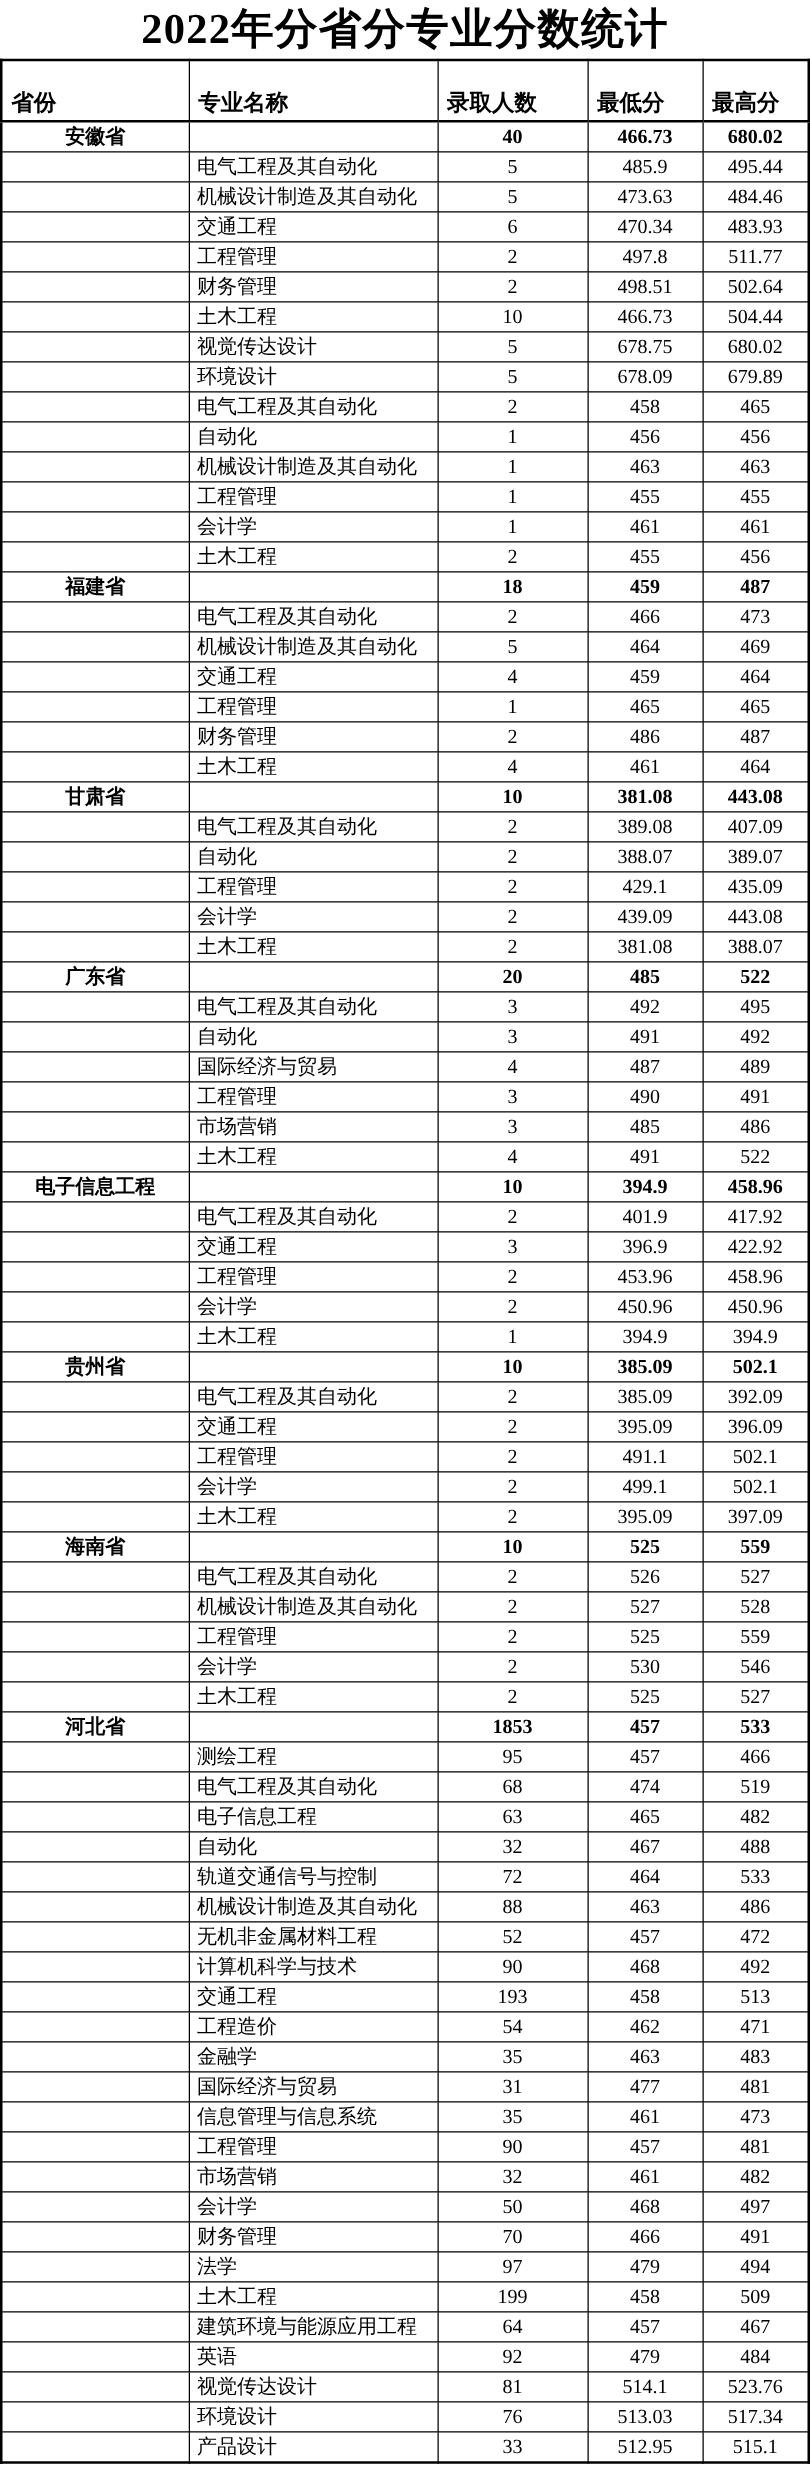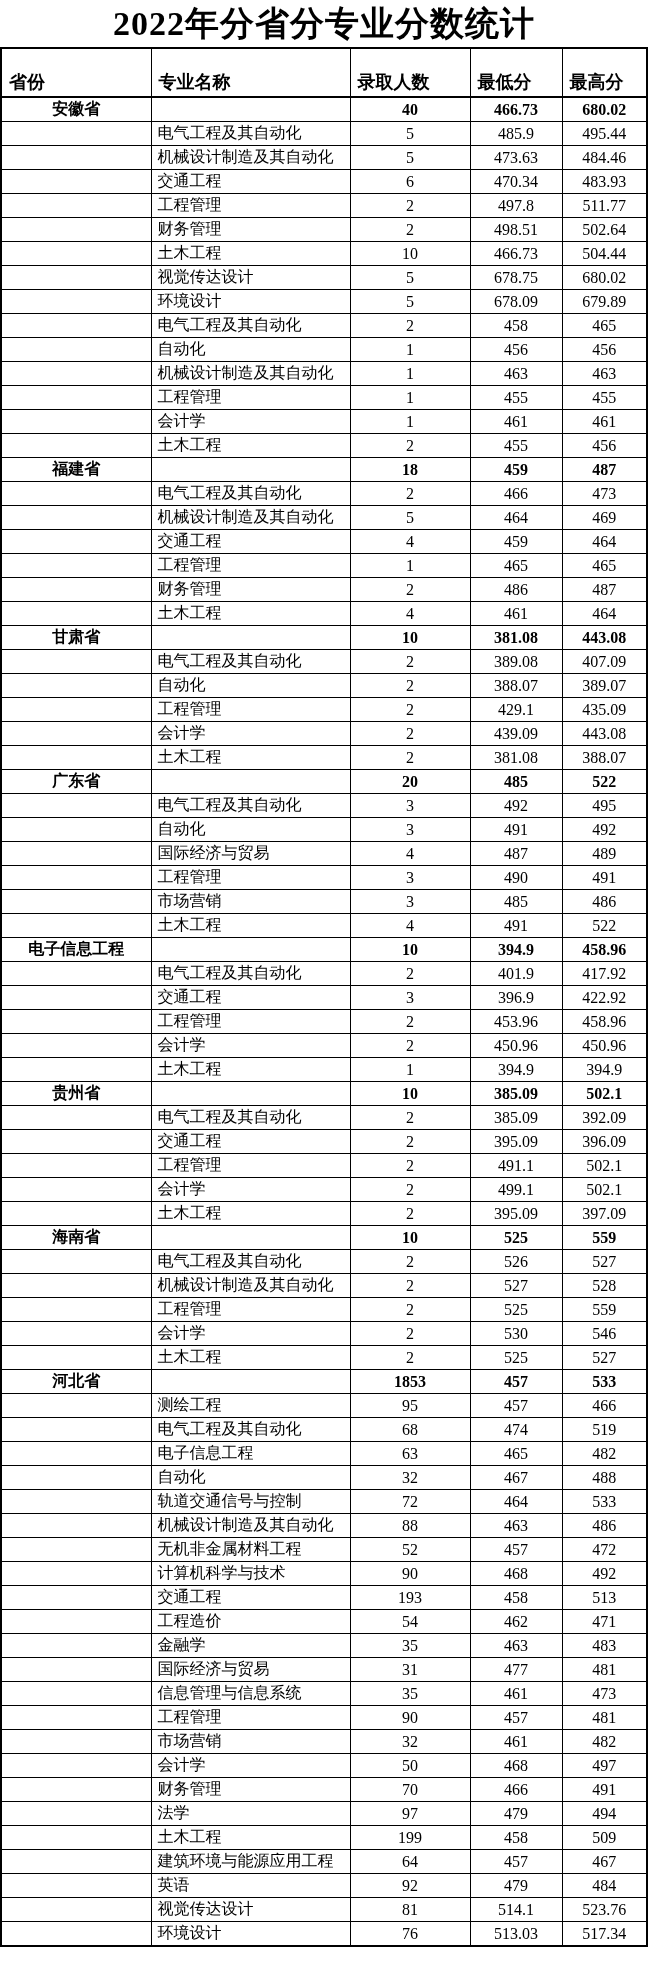--- a/index.html
+++ b/index.html
@@ -616,15 +616,22 @@
           <td class="num">514.1</td>
           <td class="num">523.76</td>
         </tr>
         <tr class="major-row">
           <td class="prov"></td>
           <td class="major">环境设计</td>
           <td class="num">76</td>
           <td class="num">513.03</td>
           <td class="num">517.34</td>
         </tr>
+        <tr class="major-row">
+          <td class="prov"></td>
+          <td class="major">产品设计</td>
+          <td class="num">33</td>
+          <td class="num">512.95</td>
+          <td class="num">515.1</td>
+        </tr>
       </tbody>
   </table>
 </div>
 
 </body></html>

